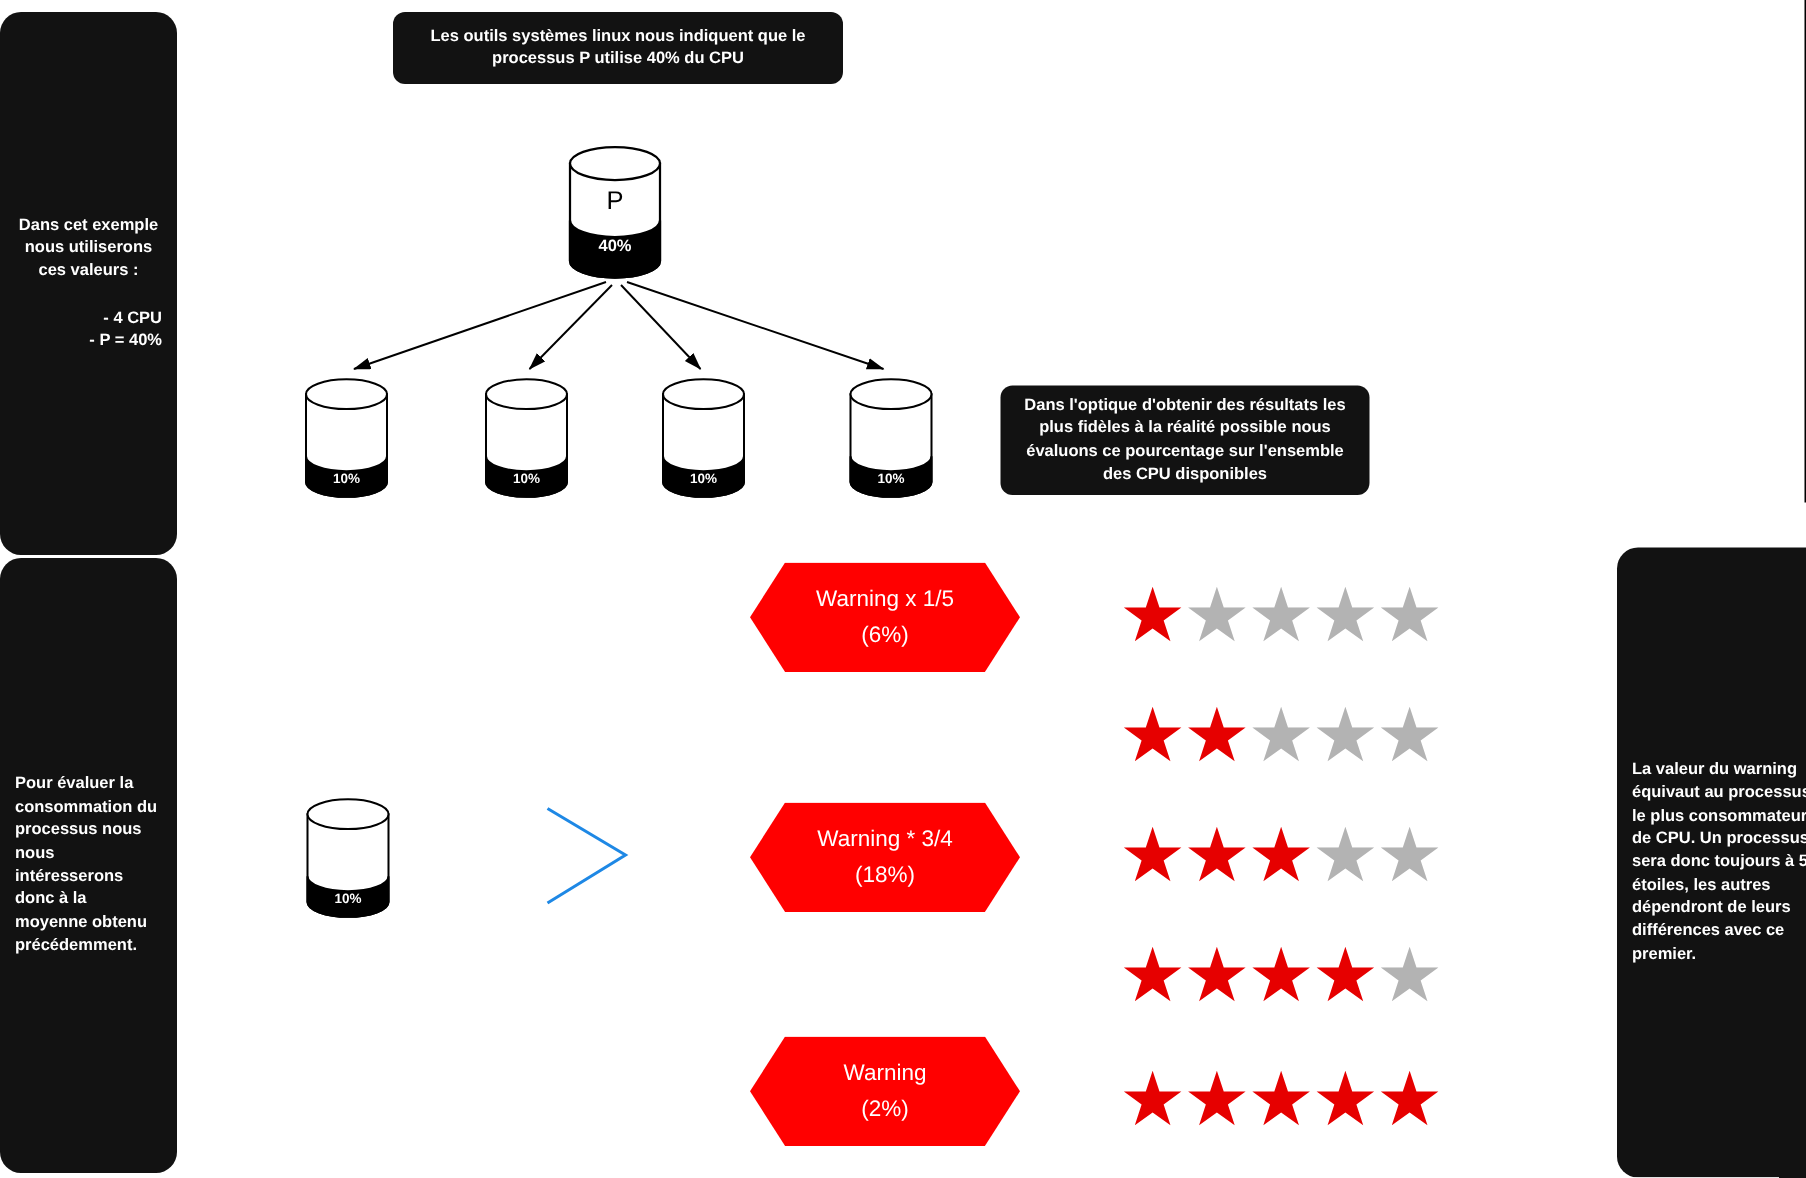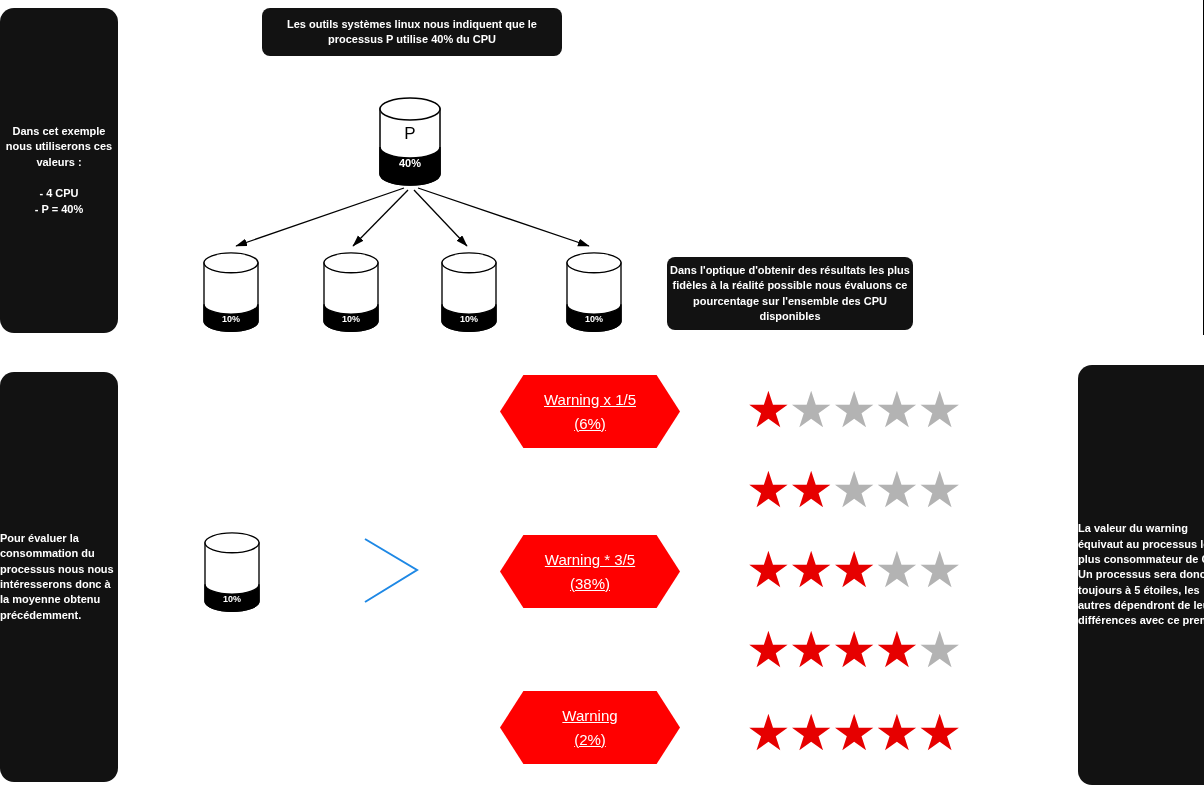--- a/index.html
+++ b/index.html
@@ -19,23 +19,24 @@
   .note{
     position:absolute;
     background:var(--note-bg);
     color:var(--note-text);
     font-size:11px;
     font-weight:bold;
     line-height:1.4;
     display:flex;
     flex-direction:column;
     justify-content:center;
+    padding:10px;
   }
-  .note-top-left{left:0;top:8px;width:118px;height:325px;border-radius:14px;text-align:center;}
-  .note-top-left .note-values{text-align:center;white-space:pre-line;margin-top:16px;}
+  .note-top-left{left:0;top:8px;width:118px;height:362px;border-radius:14px;text-align:center;}
+  .note-top-left .note-values{text-align:right;white-space:pre-line;margin-top:16px;}
   .note-top-center{left:262px;top:8px;width:300px;height:48px;border-radius:8px;text-align:center;}
   .note-mid-right{left:667px;top:257px;width:246px;height:73px;border-radius:8px;text-align:center;}
   .note-bottom-left{left:0;top:372px;width:118px;height:410px;border-radius:14px;text-align:left;}
   .note-right{left:1078px;top:365px;width:150px;height:420px;border-radius:14px;text-align:left;}
 
   .cylinder{position:absolute;}
   .cyl-title{font-size:17px;fill:#000;text-anchor:middle;font-family:"Liberation Sans",sans-serif;}
   .cyl-band-label{font-size:11px;font-weight:bold;fill:#fff;text-anchor:middle;font-family:"Liberation Sans",sans-serif;}
   .cyl-band-label.small{font-size:10px;}
 
@@ -51,21 +52,20 @@
     background:var(--warning-red);
     clip-path:polygon(13% 0,87% 0,100% 50%,87% 100%,13% 100%,0 50%);
     color:#ffffff;
     display:flex;
     flex-direction:column;
     justify-content:center;
     align-items:center;
     text-align:center;
     font-size:15px;
     line-height:1.6;
-    text-decoration:underline;
   }
 
   .stars{
     position:absolute;
     left:746px;
     height:60px;
     font-size:50px;
     line-height:58px;
     white-space:nowrap;
     letter-spacing:-2px;
@@ -168,22 +168,22 @@
 
   <svg class="chevron" width="60" height="70" viewBox="0 0 60 70">
     <polyline points="3,3 55,34 3,66" fill="none" stroke="currentColor" stroke-width="2"></polyline>
   </svg>
 
   <div class="hexagon" style="top:375px;">
     <div>Warning x 1/5</div>
     <div>(6%)</div>
   </div>
   <div class="hexagon" style="top:535px;">
-    <div>Warning * 3/5</div>
-    <div>(38%)</div>
+    <div>Warning * 3/4</div>
+    <div>(18%)</div>
   </div>
   <div class="hexagon" style="top:691px;">
     <div>Warning</div>
     <div>(2%)</div>
   </div>
 
   <div class="stars" style="top:381px;"><span class="star red">★</span><span class="star gray">★</span><span class="star gray">★</span><span class="star gray">★</span><span class="star gray">★</span></div>
   <div class="stars" style="top:461px;"><span class="star red">★</span><span class="star red">★</span><span class="star gray">★</span><span class="star gray">★</span><span class="star gray">★</span></div>
   <div class="stars" style="top:541px;"><span class="star red">★</span><span class="star red">★</span><span class="star red">★</span><span class="star gray">★</span><span class="star gray">★</span></div>
   <div class="stars" style="top:621px;"><span class="star red">★</span><span class="star red">★</span><span class="star red">★</span><span class="star red">★</span><span class="star gray">★</span></div>

